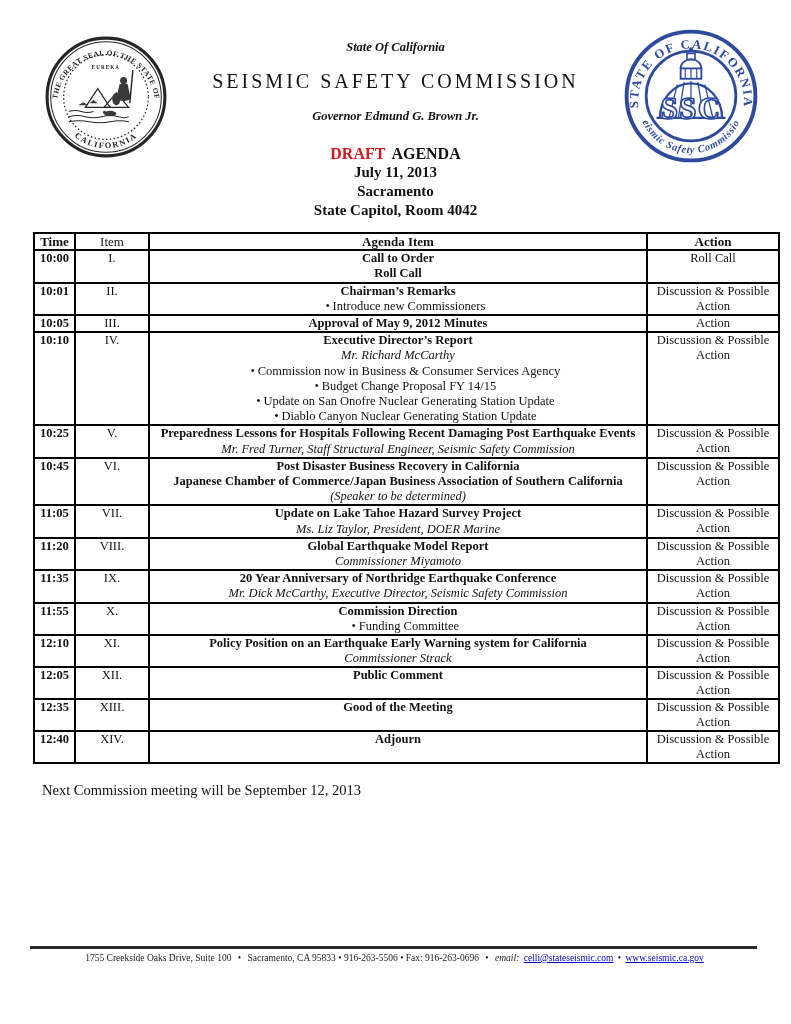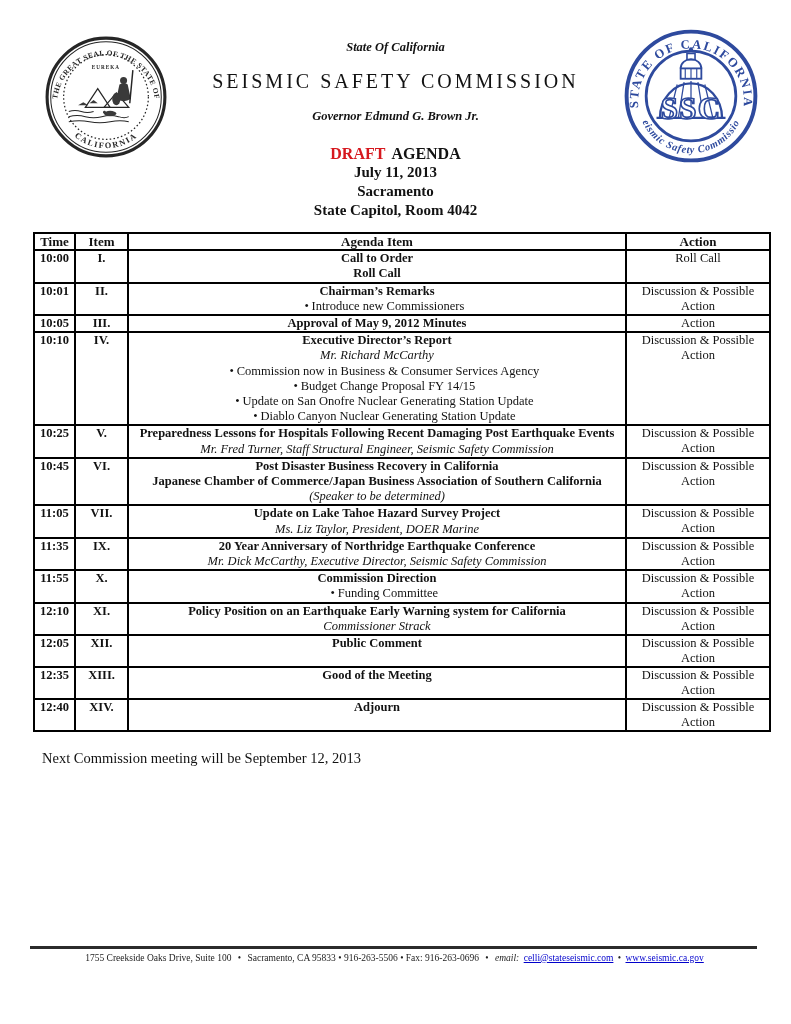--- a/index.html
+++ b/index.html
@@ -26,24 +26,24 @@
   .line-draft{font-size:16px;font-weight:bold;margin-top:21px;}
   .draft-red{color:var(--draft-red);margin-right:6px;}
   .line-meet{font-size:15px;font-weight:bold;line-height:19px;}
   
   table.agenda{
     border-collapse:collapse;margin-left:33px;width:724px;table-layout:fixed;
     font-size:12.5px;line-height:15.2px;
   }
   table.agenda th,table.agenda td{border:2px solid #000;vertical-align:top;padding:0 4px;}
   th.c-time,td.c-time{width:41px;text-align:center;font-weight:bold;}
-  th.c-item,td.c-item{width:53px;text-align:center;font-weight:bold;border-radius:8px;}
+  th.c-item,td.c-item{width:74px;text-align:center;font-weight:normal;border-radius:8px;}
   th.c-agenda,td.c-agenda{width:498px;text-align:center;padding-left:8px;padding-right:8px;}
   th.c-agenda{font-weight:bold;}
-  th.c-action,td.c-action{width:144px;text-align:center;}
+  th.c-action,td.c-action{width:132px;text-align:center;}
   td.c-action{vertical-align:middle;line-height:15px;padding:1px 8px;}
   th{font-size:13px;margin-left:18px;}
   .line{padding:0;}
   .line.bold{font-weight:bold;}
   .line.italic{font-style:italic;}
   .line.bullet{padding-left:12px;}
   .blt{display:inline-block;width:10px;}
   
   .note{margin:18px 0 0 42px;font-size:14.5px;}
   .footer{position:absolute;left:30px;top:946px;width:727px;border-top:3px solid #2b2b2b;
@@ -202,20 +202,29 @@
         <tr>
       <td class="c-time">11:05</td>
       <td class="c-item">VII.</td>
       <td class="c-agenda">
             <div class="line bold">Update on Lake Tahoe Hazard Survey Project</div>
             <div class="line italic">Ms. Liz Taylor, President, DOER Marine</div>
           </td>
       <td class="c-action">Discussion &amp; Possible Action</td>
     </tr>
         <tr>
+      <td class="c-time">11:20</td>
+      <td class="c-item">VIII.</td>
+      <td class="c-agenda">
+            <div class="line bold">Global Earthquake Model Report</div>
+            <div class="line italic">Commissioner Miyamoto</div>
+          </td>
+      <td class="c-action">Discussion &amp; Possible Action</td>
+    </tr>
+        <tr>
       <td class="c-time">11:35</td>
       <td class="c-item">IX.</td>
       <td class="c-agenda">
             <div class="line bold">20 Year Anniversary of Northridge Earthquake Conference</div>
             <div class="line italic">Mr. Dick McCarthy, Executive Director, Seismic Safety Commission</div>
           </td>
       <td class="c-action">Discussion &amp; Possible Action</td>
     </tr>
         <tr>
       <td class="c-time">11:55</td>

